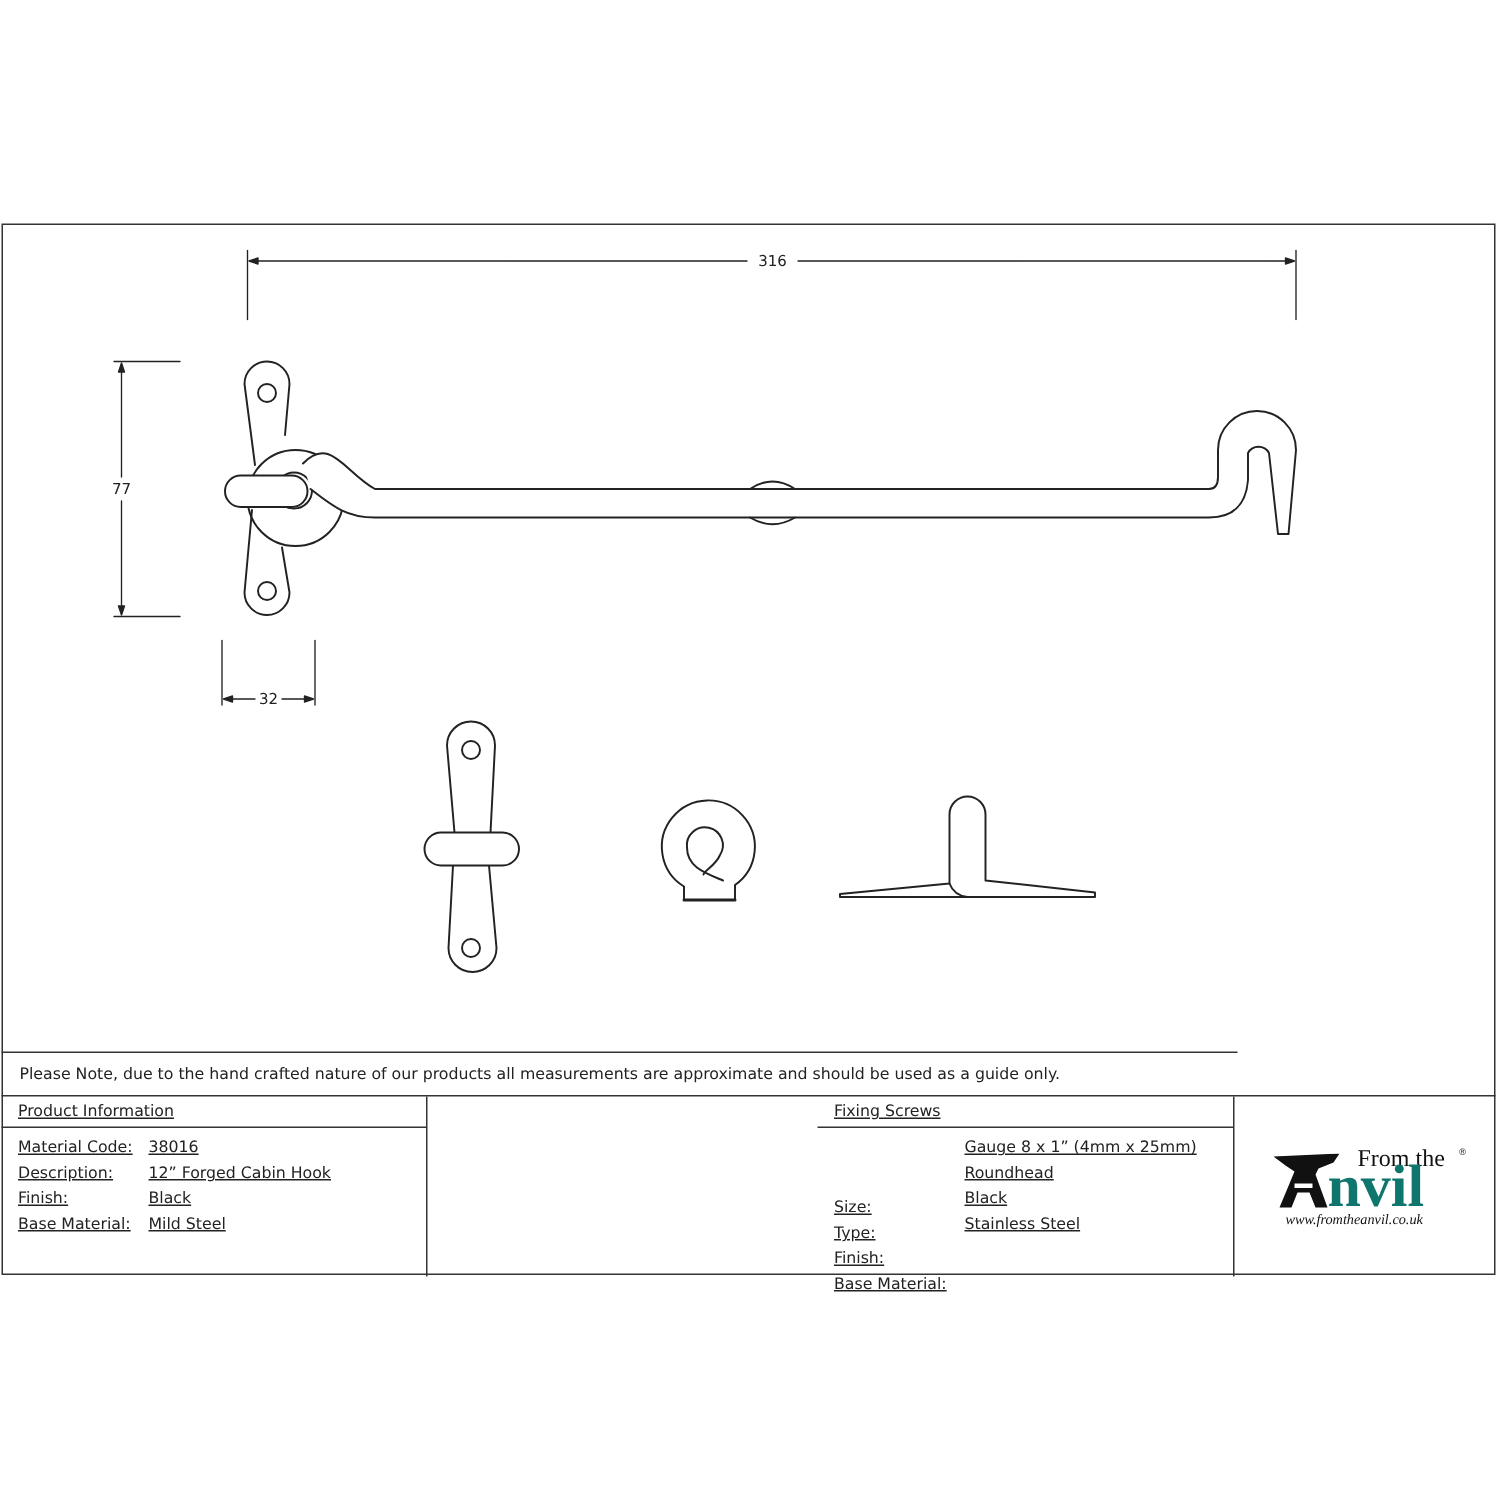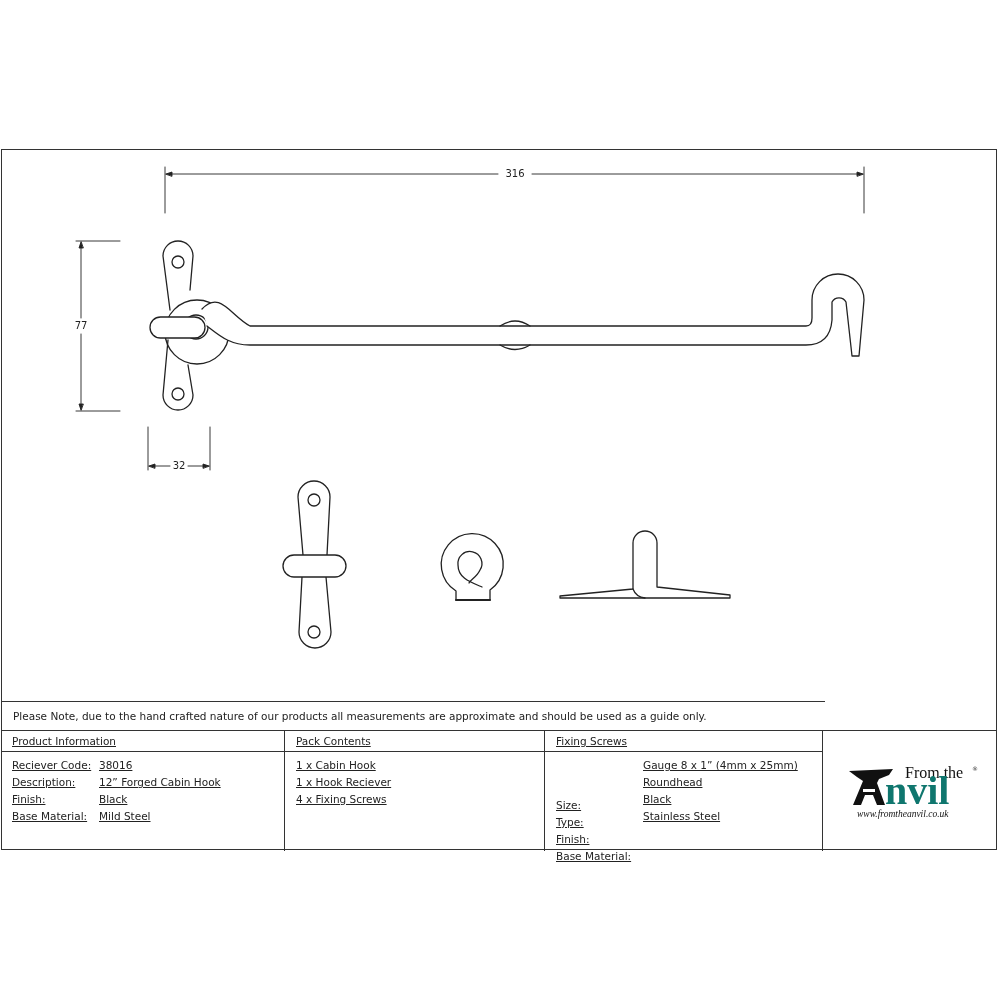--- a/index.html
+++ b/index.html
@@ -106,43 +106,35 @@
   </g>
 </svg>
 
 <div class="note">Please Note, due to the hand crafted nature of our products all measurements are approximate and should be used as a guide only.</div>
 
 <div class="table">
   <div class="col c1">
     <div class="col-head">Product Information</div>
     <div class="rows">
       <div class="row">
-          <span class="k">Reciever Code:</span>
+          <span class="k">Material Code:</span>
           <span>38016</span>
         </div>
       <div class="row">
           <span class="k">Description:</span>
           <span>12” Forged Cabin Hook</span>
         </div>
       <div class="row">
           <span class="k">Finish:</span>
           <span>Black</span>
         </div>
       <div class="row">
           <span class="k">Base Material:</span>
           <span>Mild Steel</span>
         </div>
-    </div>
-  </div>
-  <div class="col c2">
-    <div class="col-head">Pack Contents</div>
-    <div class="rows">
-      <div class="row">1 x Cabin Hook</div>
-      <div class="row">1 x Hook Reciever</div>
-      <div class="row">4 x Fixing Screws</div>
     </div>
   </div>
   <div class="col c3">
     <div class="col-head">Fixing Screws</div>
     <div class="rows">
       <div class="row">
           <span class="k">Size:</span>
           <span>Gauge 8 x 1” (4mm x 25mm)</span>
         </div>
       <div class="row">

